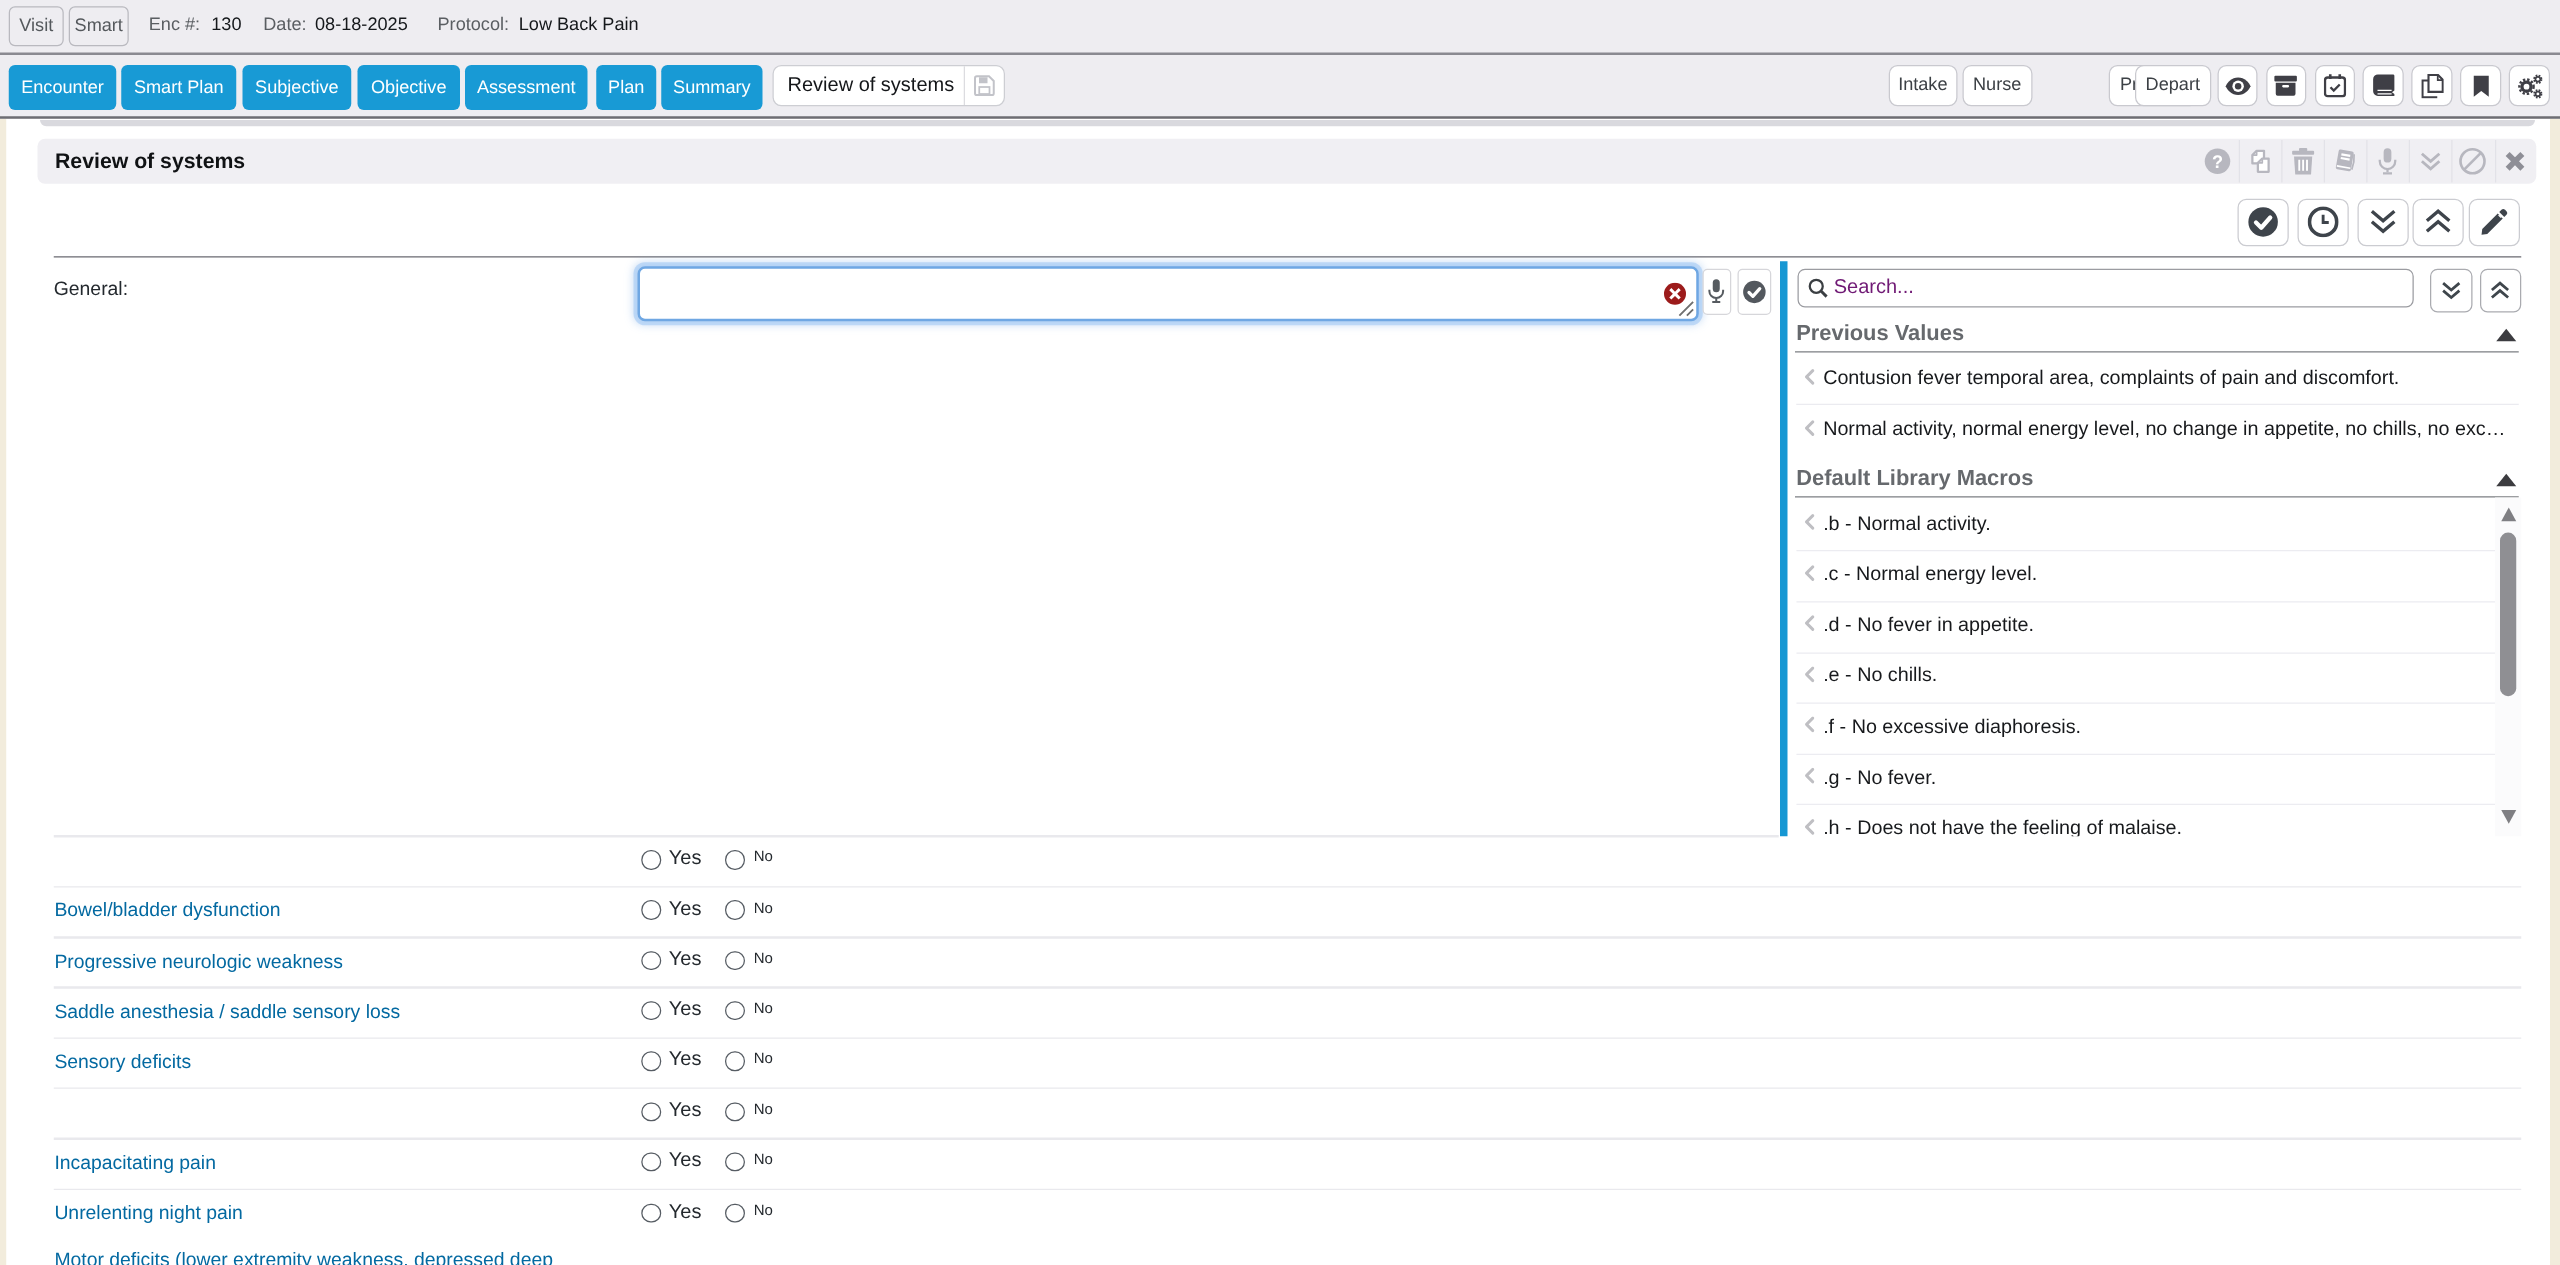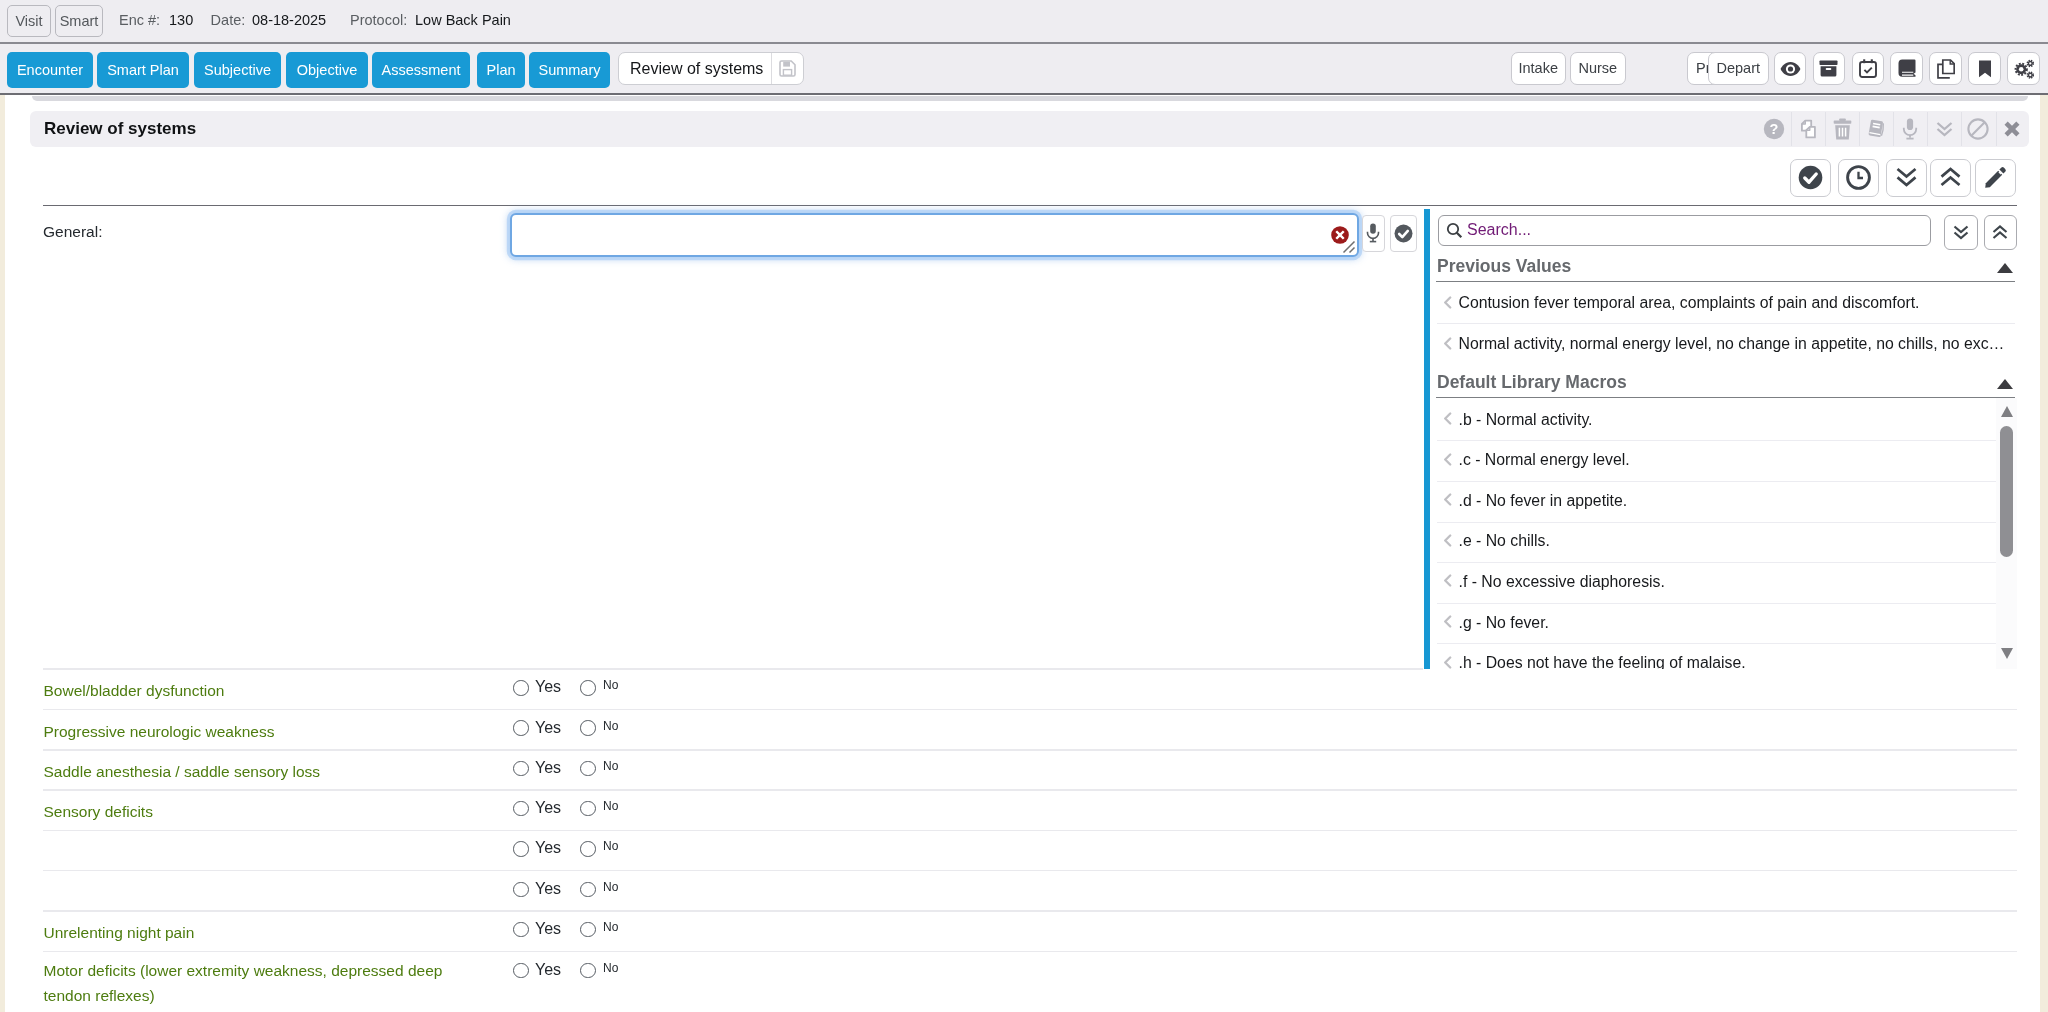--- a/index.html
+++ b/index.html
@@ -43,21 +43,21 @@
 .chev { position:absolute; left:1443px; }
 .isep { position:absolute; left:1437px; width:578px; height:1px; background:#ebebf0; }
 .msep { position:absolute; left:1437px; width:559px; height:1px; background:#ececf1; }
 
 #sbtrack { left:1996px; top:398px; width:20.5px; height:270.5px; background:#fbfbfc; }
 #sbthumb { left:1999.5px; top:425.5px; width:13.5px; height:131px; background:#8f8f93; border-radius:7px; }
 .sbarrow-up { position:absolute; width:0; height:0; border-left:6px solid transparent; border-right:6px solid transparent; border-bottom:11px solid #7f7f83; }
 .sbarrow-dn { position:absolute; width:0; height:0; border-left:6px solid transparent; border-right:6px solid transparent; border-top:11px solid #7f7f83; }
 
 .rline { position:absolute; left:43px; height:1.5px; background:#e9e9ed; }
-.rlabel { position:absolute; left:43.5px; width:445px; font-size:15.5px; color:#4d7c0f; line-height:25px; }
+.rlabel { position:absolute; left:43.5px; width:445px; font-size:15.5px; color:#0369a1; line-height:25px;margin-top:38px; }
 .radio { position:absolute; width:15.5px; height:15.5px; border:1.6px solid #565c63; border-radius:50%; background:#fff; }
 .ryes { position:absolute; left:535px; font-size:16px; color:#24292e; }
 .rno { position:absolute; left:603px; font-size:12px; color:#24292e; }
 
 .icobtn { display:flex; align-items:center; justify-content:center; }
 .hico { position:absolute; top:7px; width:22px; height:22px; display:flex; align-items:center; justify-content:center; }
 .sqbtn { display:flex; align-items:center; justify-content:center; }
 .srchbtn { display:flex; align-items:center; justify-content:center; }
 .minibtn { display:flex; align-items:center; justify-content:center; }
 .mitem { position:absolute; left:21.5px; font-size:15.8px; color:#17191c; white-space:pre; }
@@ -380,20 +380,21 @@
   <div class="radio" style="left:580px;top:800.9px;"></div>
     <span class="rno" style="top:799.1px;">No</span>
 
   <div class="rline" style="top:829.6px;width:1974px;"></div>
   <div class="radio" style="left:513px;top:841.2px;"></div>
     <span class="ryes" style="top:839.4px;">Yes</span>
   <div class="radio" style="left:580px;top:841.2px;"></div>
     <span class="rno" style="top:839.4px;">No</span>
 
   <div class="rline" style="top:869.9px;width:1974px;"></div>
+  <div class="rlabel" style="top:879.7px;">Incapacitating pain</div>
   <div class="radio" style="left:513px;top:881.5px;"></div>
     <span class="ryes" style="top:879.7px;">Yes</span>
   <div class="radio" style="left:580px;top:881.5px;"></div>
     <span class="rno" style="top:879.7px;">No</span>
 
   <div class="rline" style="top:910.2px;width:1974px;"></div>
   <div class="rlabel" style="top:920px;">Unrelenting night pain</div>
   <div class="radio" style="left:513px;top:921.8px;"></div>
     <span class="ryes" style="top:920px;">Yes</span>
   <div class="radio" style="left:580px;top:921.8px;"></div>

